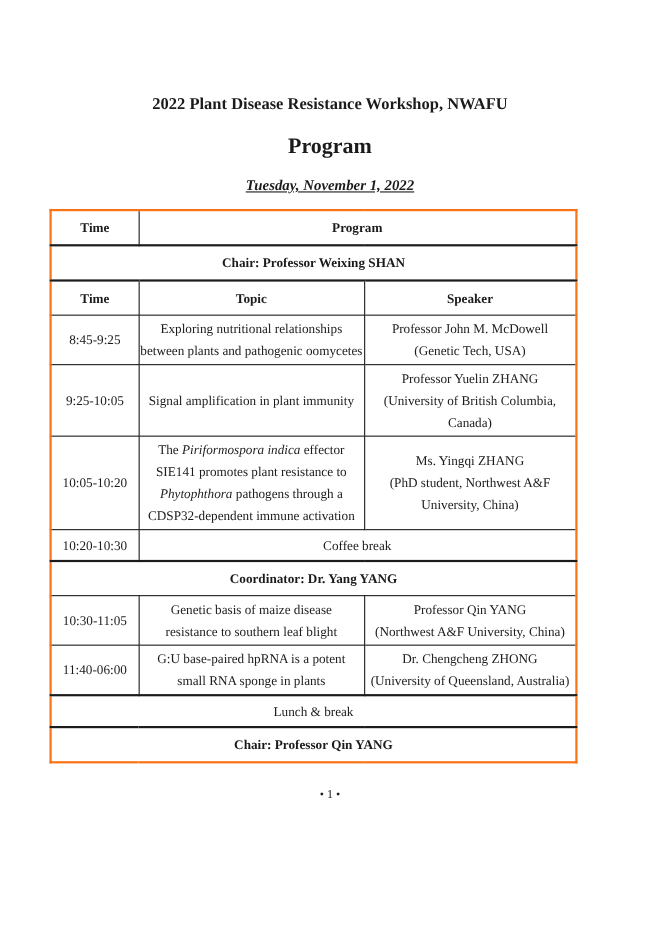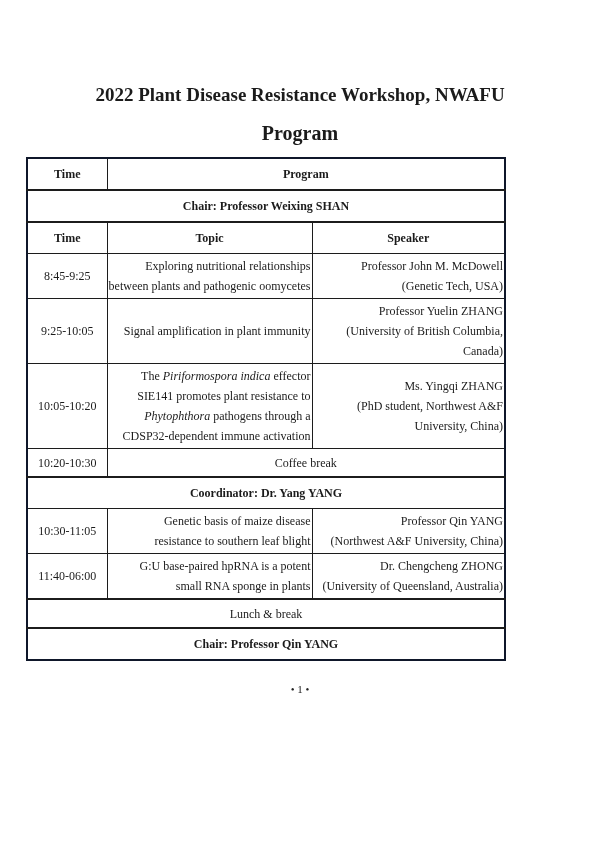--- a/index.html
+++ b/index.html
@@ -16,21 +16,21 @@
   }
   .page {
     width: 600px;
     height: 848px;
     position: relative;
   }
   .title1 {
     padding-top: 84px;
     text-align: center;
     font-weight: bold;
-    font-size: 19px;
+    font-size: 15px;
     line-height: 22px;
   }
   .title2 {
     margin-top: 16px;
     text-align: center;
     font-weight: bold;
     font-size: 20px;
     line-height: 22px;
   }
   .date-heading {
@@ -39,56 +39,57 @@
     font-weight: bold;
     font-style: italic;
     text-decoration: underline;
     font-size: 13.5px;
     line-height: 16px;
   }
   table.program {
     border-collapse: collapse;
     table-layout: fixed;
     width: 478px;
-    margin: 13px 0 0 26px;
-    border: 2px solid #0f172a;
+    margin: 13px 0 0 45px;
+    border: 2px solid #f97316;
     padding-left: 26px;
   }
   table.program td {
     border: 1px solid #1c1c1c;
     text-align: center;
     vertical-align: middle;
     font-size: 12px;
     line-height: 20px;
     padding: 2px 1px;
     overflow: visible;
   }
   .col-time    { width: 80px; }
   .col-topic   { width: 205px; }
   .col-speaker { width: 193px; }
   .b  { font-weight: bold; }
   .it { font-style: italic; }
-  .ln { white-space: nowrap; text-align: right; }
+  .ln { white-space: nowrap; }
   tr.r30 td { height: 26px; }
   tr.r28 td { height: 23px; }
   tr.sec td { border-top-width: 2px; }
   .footer {
     margin-top: 22px;
     text-align: center;
     font-size: 11px;
     color: #222222;
   }
 </style>
 </head>
 <body>
 
 <div class="page">
 
   <div class="title1">2022 Plant Disease Resistance Workshop, NWAFU</div>
   <div class="title2">Program</div>
+  <div class="date-heading">Tuesday, November 1, 2022</div>
 
   <table class="program">
     <colgroup>
       <col class="col-time">
         <col class="col-topic">
         <col class="col-speaker">
     </colgroup>
 
     <tbody>
         <tr class="r30">

